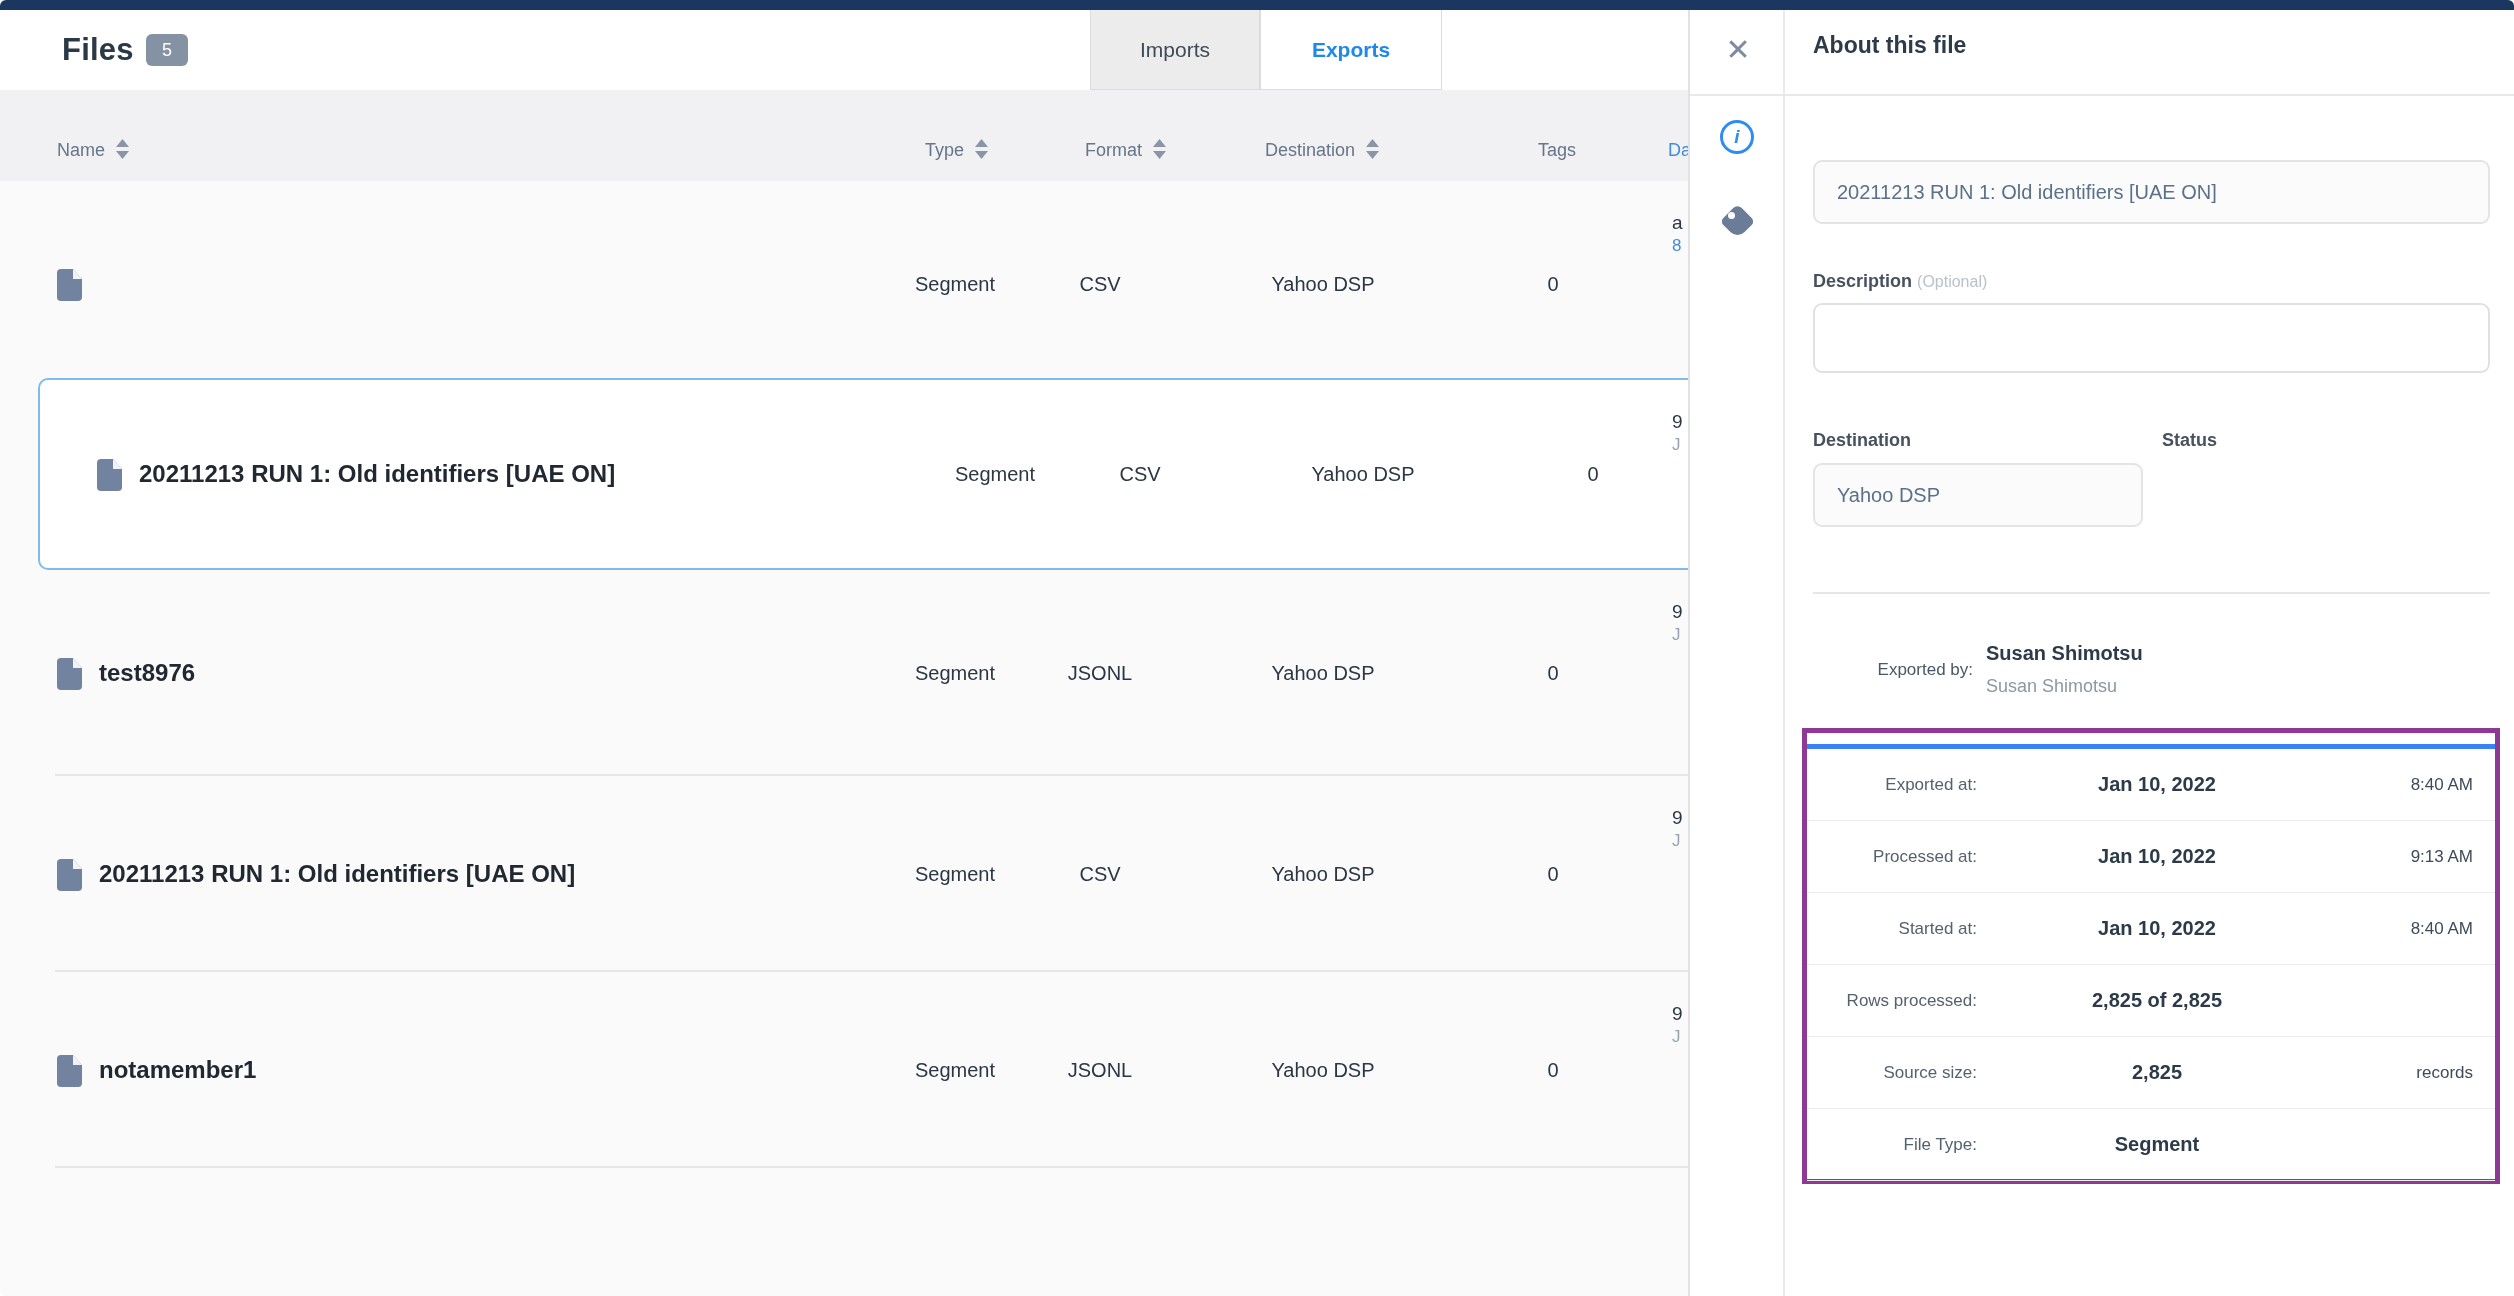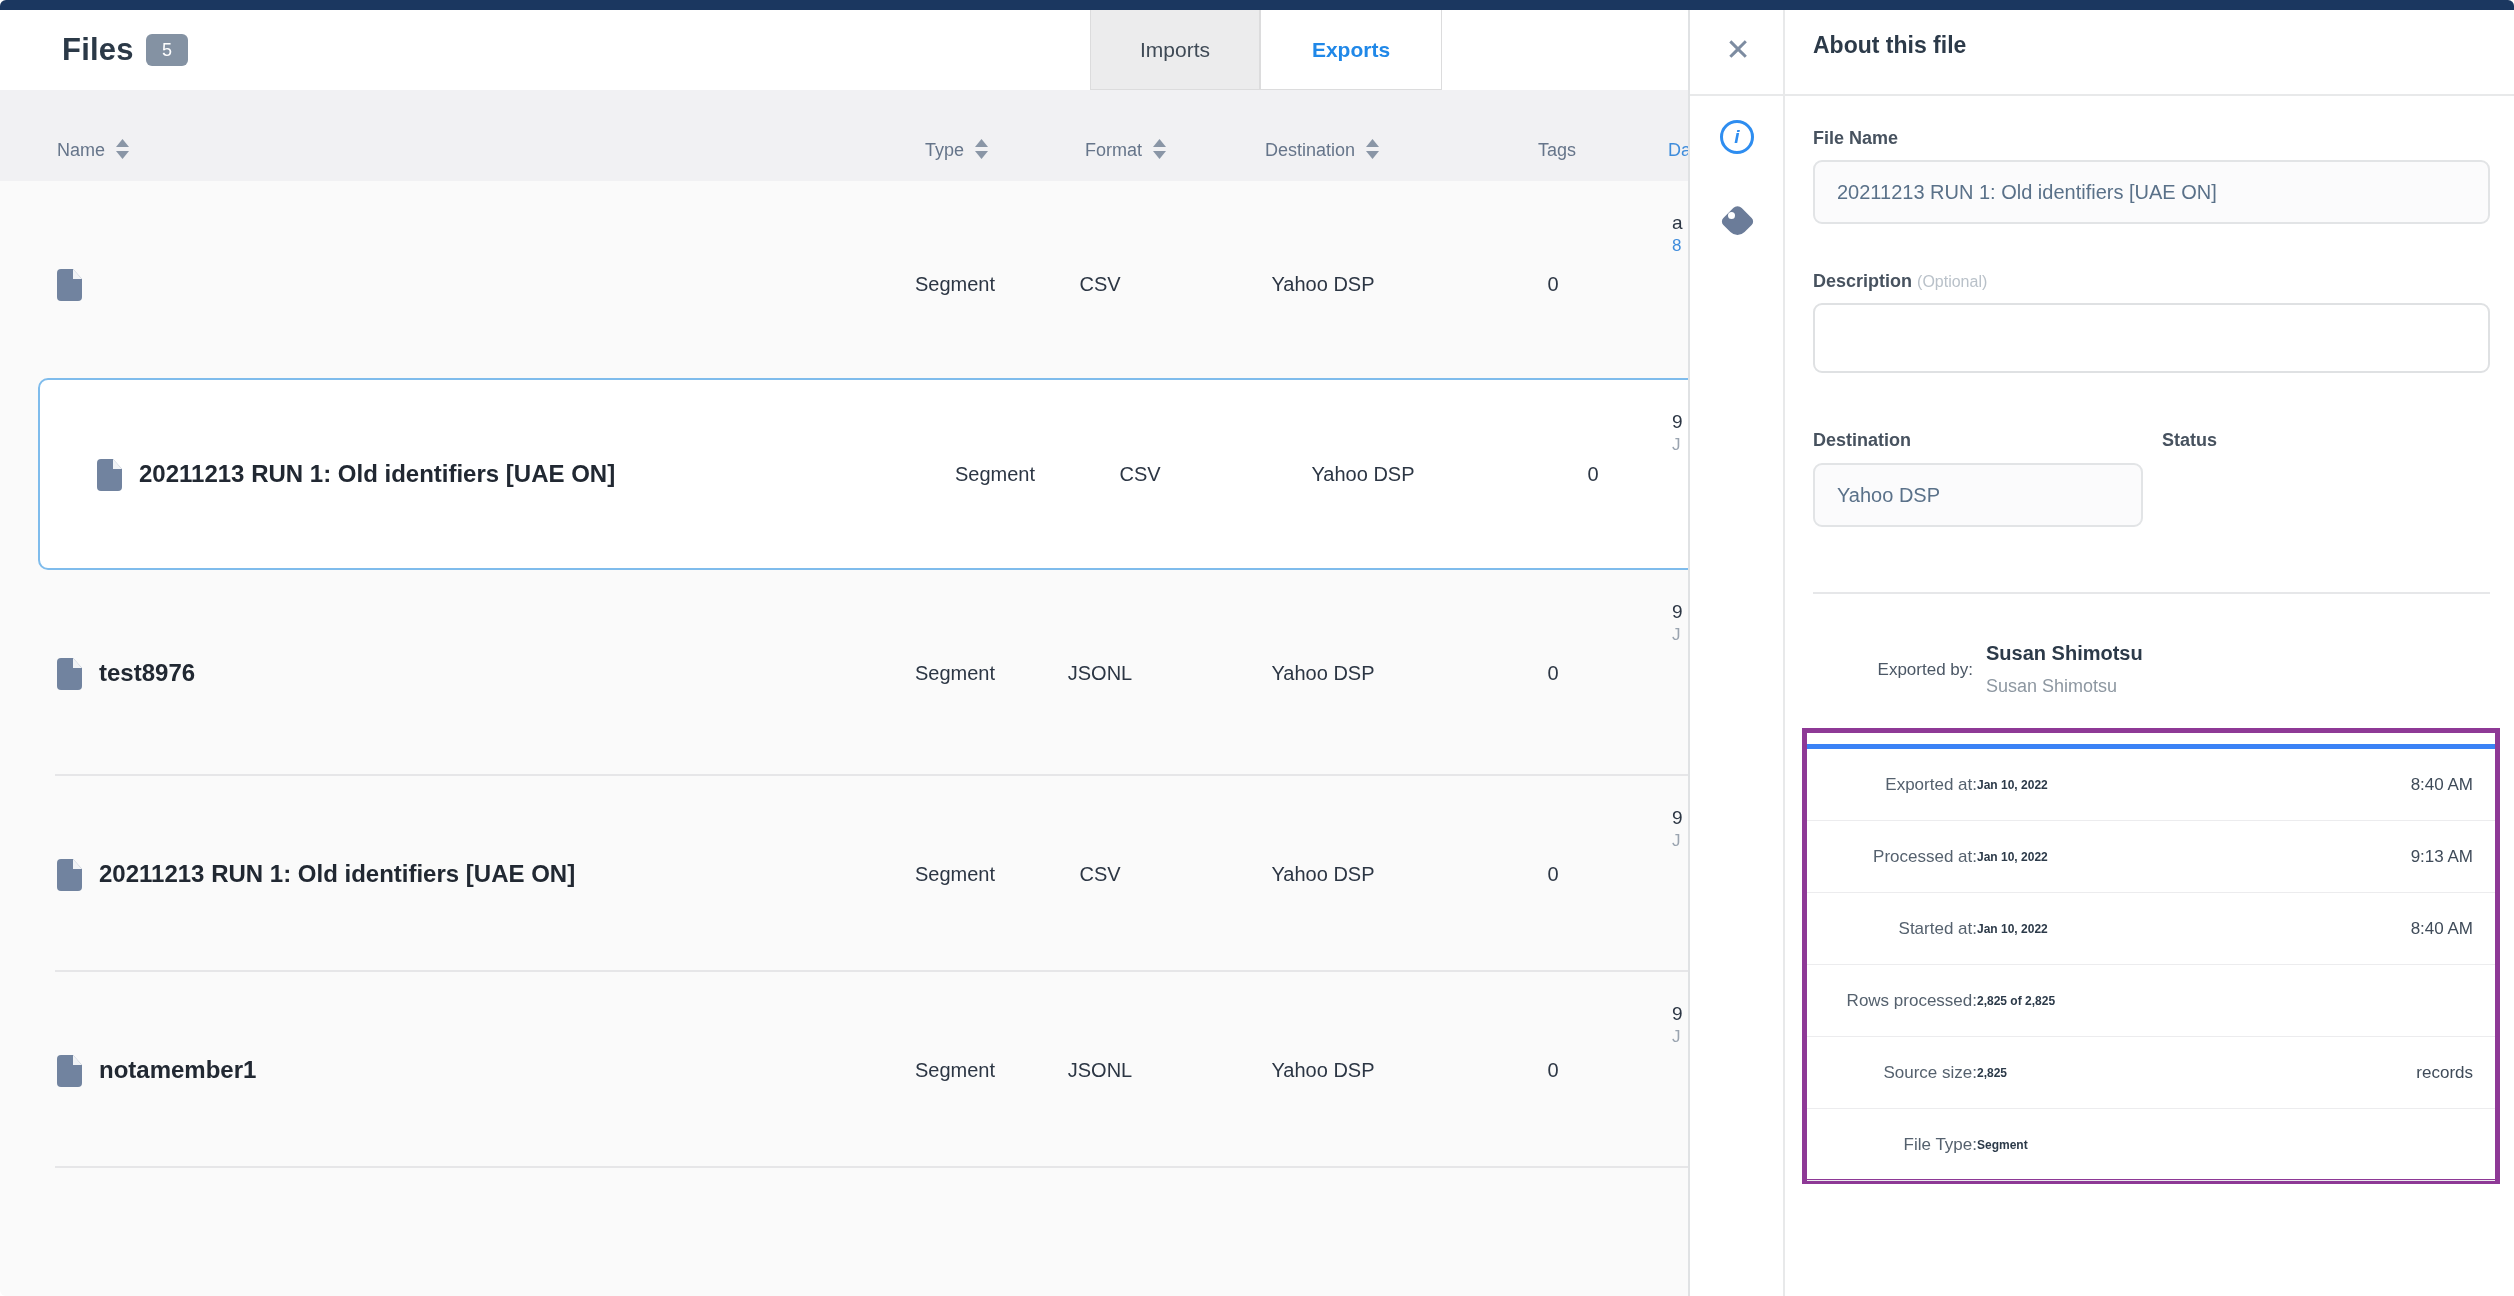--- a/index.html
+++ b/index.html
@@ -72,21 +72,21 @@
 
   .expby-label{position:absolute;left:123px;top:650px;width:160px;text-align:right;font-size:17px;color:#4b5765;}
   .expby-name{position:absolute;left:296px;top:632px;font-size:20px;font-weight:bold;color:#2c3a49;}
   .expby-sub{position:absolute;left:296px;top:666px;font-size:18px;color:#8d97a1;}
 
   .hlbox{position:absolute;left:112px;top:718px;width:698px;height:456px;border:5px solid #8e3996;box-sizing:border-box;background:#ffffff;}
   .drows{position:absolute;left:0;top:11px;right:0;}
   .drow{display:grid;grid-template-columns:170px 360px 1fr;align-items:center;height:71px;border-bottom:1px solid #ececee;padding-right:22px;}
   .drow:first-child{border-top:5px solid #3b82f6;}
   .d-label{font-size:17px;color:#55616e;text-align:right;}
-  .d-value{font-size:12px;font-weight:bold;color:#2c3a49;text-align:left;}
+  .d-value{font-size:20px;font-weight:bold;color:#2c3a49;text-align:center;}
   .d-extra{font-size:17px;color:#3f4b59;text-align:right;}
 </style>
 </head>
 <body>
 
 <div class="page">
   <div class="topbar"></div>
 
   <div class="left">
     <div class="files-header">
@@ -215,21 +215,20 @@
     <div class="panel-hdiv"></div>
     <div class="close-btn">✕</div>
     <div class="panel-title">About this file</div>
 
     <div class="rail-icon info-icon"><span>i</span></div>
     <div class="rail-icon tag-wrap">
       <div class="tag-body"></div>
       <div class="tag-hole"></div>
     </div>
 
-    <div class="pc field-label lbl-filename">File Name</div>
     <div class="pc inputbox in-filename">
         <span>20211213 RUN 1: Old identifiers [UAE ON]</span>
       </div>
 
     <div class="pc field-label lbl-desc">
       <span>Description</span>
       <span class="optional">(Optional)</span>
     </div>
     <div class="pc inputbox in-desc">
         <span></span>

